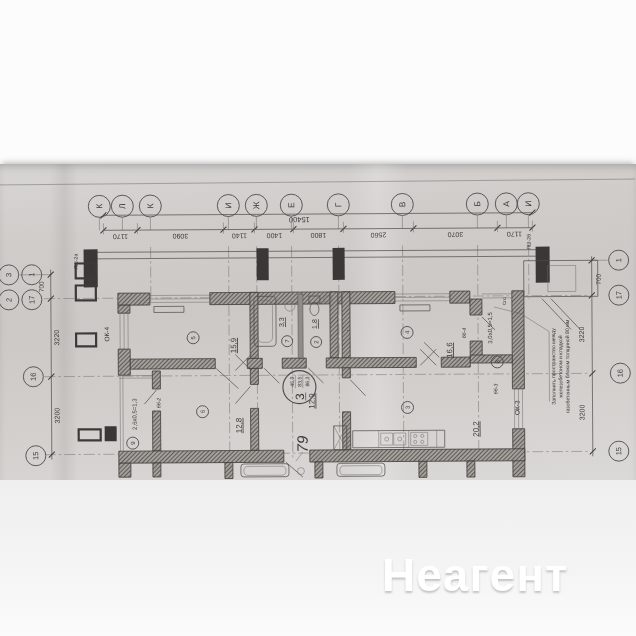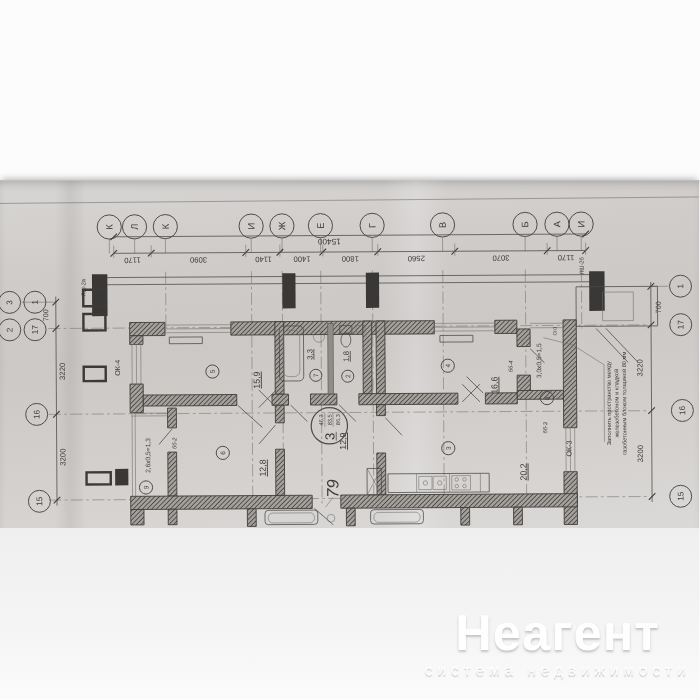--- a/index.html
+++ b/index.html
@@ -7,21 +7,21 @@
          font-family:"Liberation Sans","DejaVu Sans",sans-serif;}
   .paper{position:absolute;left:0;top:164px;width:636px;height:316px;
          background:linear-gradient(175deg,#d8d6d4 0%,#cfccca 22%,#cbc8c6 45%,#d2cfcd 72%,#dbd9d7 100%);
          box-shadow:0 -3px 6px -2px rgba(90,90,90,.45), inset 0 6px 9px -4px rgba(80,78,76,.35), 0 2px 3px -1px rgba(120,120,120,.25);}
   .crease1{position:absolute;left:50px;top:164px;width:28px;height:316px;
          background:linear-gradient(90deg,rgba(0,0,0,0),rgba(110,108,106,.13),rgba(0,0,0,0));}
   .crease2{position:absolute;left:348px;top:164px;width:60px;height:316px;
          background:linear-gradient(90deg,rgba(255,255,255,0),rgba(255,255,255,.2),rgba(255,255,255,0));}
   .bottom-area{position:absolute;left:0;top:480px;width:636px;height:156px;
          background:linear-gradient(180deg,#efeff0 0%,#f4f4f5 55%,#fbfbfc 100%);}
-  .watermark{position:absolute;right:4px;top:72px;width:250px;text-align:center;user-select:none;}
+  .watermark{position:absolute;right:4px;top:72px;width:250px;text-align:left;user-select:none;}
   .wm-title{font-size:46px;font-weight:bold;letter-spacing:1px;color:#ffffff;
          text-shadow:0 2px 2px rgba(150,148,146,.5);line-height:1.0;}
   .wm-sub{margin-top:3px;font-size:14px;letter-spacing:4.5px;color:rgba(255,255,255,.92);
          text-shadow:0 1px 1px rgba(160,158,156,.45);}
   svg{position:absolute;left:0;top:0;}
   svg text{font-family:"Liberation Sans","DejaVu Sans",sans-serif;fill:#3d3b39;}
   .f45{font-size:4.6px}.f5{font-size:5.2px}.f6{font-size:6px}.f65{font-size:6.5px}
   .f7{font-size:7px}.f75{font-size:7.5px}.f8{font-size:8px}.f85{font-size:8.5px}
   .f12{font-size:12px}.f15{font-size:15px}
   .u{text-decoration:underline}.it{font-style:italic}.mid{text-anchor:middle}
@@ -401,16 +401,15 @@
         <text class="f15 it mid" x="307" y="444" transform="rotate(-90 307 444)">79</text>
         <line class="thin" x1="302" y1="452" x2="295" y2="461"></line>
       </g>
 
     </g>
   </svg>
 
   <div class="bottom-area">
     <div class="watermark">
       <div class="wm-title">Неагент</div>
-      <div class="wm-sub">система недвижимости</div>
     </div>
   </div>
 </div>
 
 </body></html>

